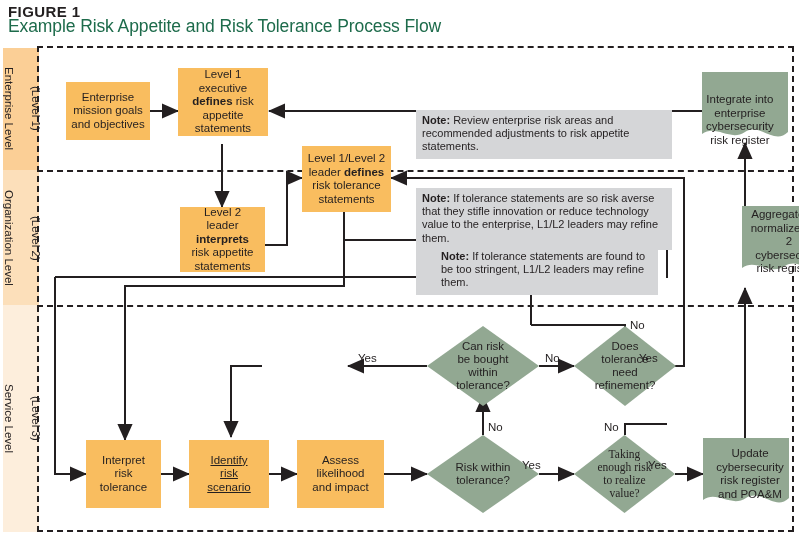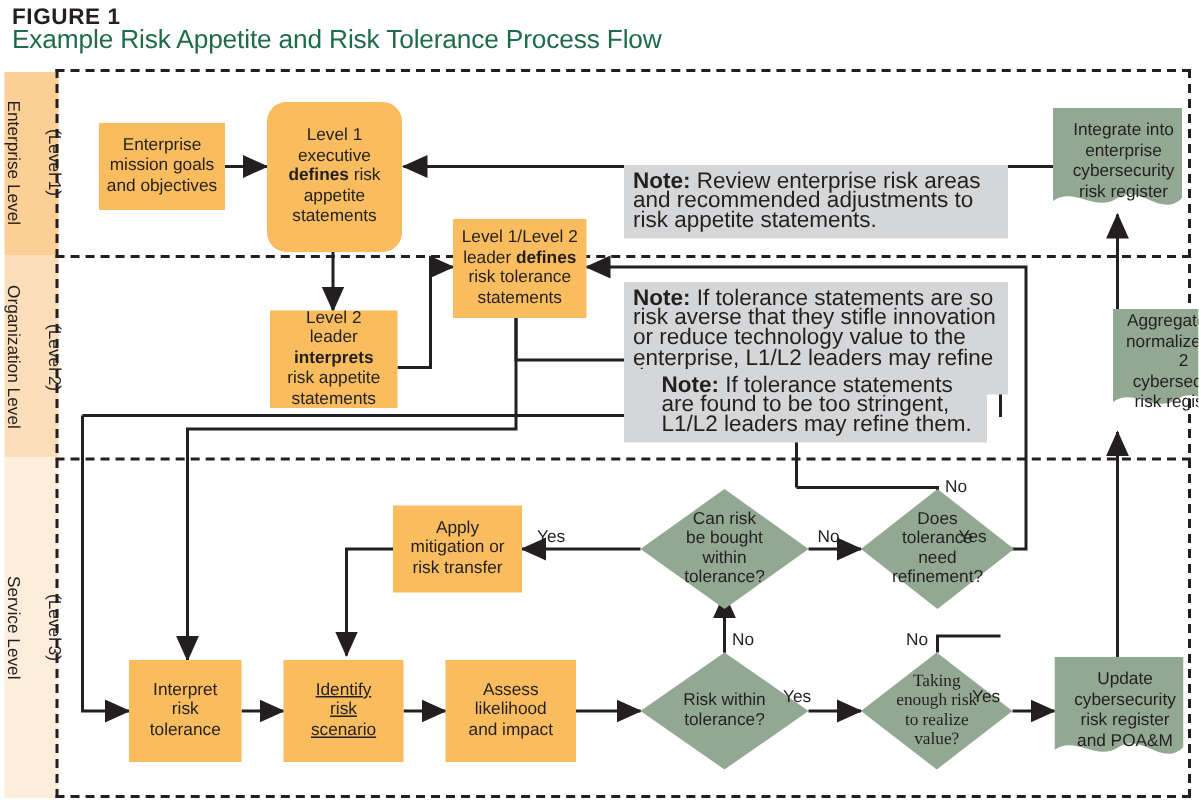--- a/index.html
+++ b/index.html
@@ -37,21 +37,21 @@
 
   
   .diamond{position:absolute;}
   .diamond svg{position:absolute;left:0;top:0;}
   .diamond .txt{position:absolute;left:0;top:0;width:100%;height:100%;
                 display:flex;align-items:center;justify-content:center;text-align:center;
                 font-size:11.5px;line-height:13.2px;color:#231f20;z-index:2;}
 
   
   .note{position:absolute;background:#d5d6d8;box-sizing:border-box;
-        padding:4px 6px 5px 6px;font-size:15px;line-height:13.2px;color:#231f20;}
+        padding:4px 6px 5px 6px;font-size:11px;line-height:13.2px;color:#231f20;}
   .note b{font-weight:bold;}
 
   
   #wires{position:absolute;left:0;top:0;width:799px;height:537px;pointer-events:none;}
 
   
   .elbl{position:absolute;font-size:11.5px;color:#231f20;line-height:12px;white-space:nowrap;}
   b{font-weight:bold;}
 </style>
 </head>
@@ -142,35 +142,35 @@
       <path d="M625,336 L625,325 L531,325"></path>
     </g>
   </svg>
 
   <div class="node proc" style="left:66px;top:82px;width:84px;height:58px;">
     <div class="txt">
       Enterprise<br>mission goals<br>and objectives
     </div>
   </div>
 
-  <div class="node proc" style="left:178px;top:68px;width:90px;height:100px;border-radius:13px;">
+  <div class="node proc" style="left:178px;top:68px;width:90px;height:68px;">
     <div class="txt">
       Level 1<br>executive<br><b>defines</b> risk<br>appetite<br>statements
     </div>
   </div>
 
   <div class="note" style="left:416px;top:110px;width:256px;">
     <b>Note:</b><span> Review enterprise risk areas and recommended adjustments to risk appetite statements.</span>
   </div>
 
   <div class="node doc" style="left:702px;top:72px;width:86px;height:72px;">
     <svg class="docbg" viewBox="0 0 86 72" preserveAspectRatio="none">
       <path d="M0,0 H86 V60 C72,74 58,50 43,60 C28,70 14,52 0,62 Z" fill="#92a892"></path>
     </svg>
-    <div class="txt" style="position:absolute;left:0;top:0;width:100%;height:100%;display:flex;align-items:center;justify-content:center;padding-bottom:8px;">
+    <div class="txt" style="position:absolute;left:0;top:12px;width:100%;height:100%;display:flex;align-items:center;padding-bottom:8px;">
       <span>Integrate into<br>enterprise<br>cybersecurity<br>risk register</span>
     </div>
   </div>
 
   <div class="node proc" style="left:302px;top:146px;width:89px;height:66px;align-items:center;">
     <div class="txt">
       Level 1/Level 2<br>leader <b>defines</b><br>risk tolerance<br>statements
     </div>
   </div>
 
@@ -190,25 +190,20 @@
 
   <div class="node doc" style="left:742px;top:206px;width:86px;height:72px;">
     <svg class="docbg" viewBox="0 0 86 72" preserveAspectRatio="none">
       <path d="M0,0 H86 V60 C72,74 58,50 43,60 C28,70 14,52 0,62 Z" fill="#92a892"></path>
     </svg>
     <div class="txt" style="position:absolute;left:0;top:0;width:100%;height:100%;display:flex;align-items:center;justify-content:center;padding-bottom:8px;">
       <span>Aggregate and<br>normalize level 2<br>cybersecurity<br>risk registers</span>
     </div>
   </div>
 
-  <div class="node proc" style="left:262px;top:337px;width:86px;height:58px;">
-    <div class="txt">
-      Apply<br>mitigation or<br>risk transfer
-    </div>
-  </div>
 
   <div class="diamond" style="left:427px;top:326px;width:112px;height:80px;">
     <svg width="112" height="80" viewBox="0 0 112 80">
       <polygon points="56,0 112,40 56,80 0,40" fill="#92a892"></polygon>
     </svg>
     <div class="txt">
       <span>Can risk<br>be bought<br>within<br>tolerance?</span>
     </div>
   </div>
 

